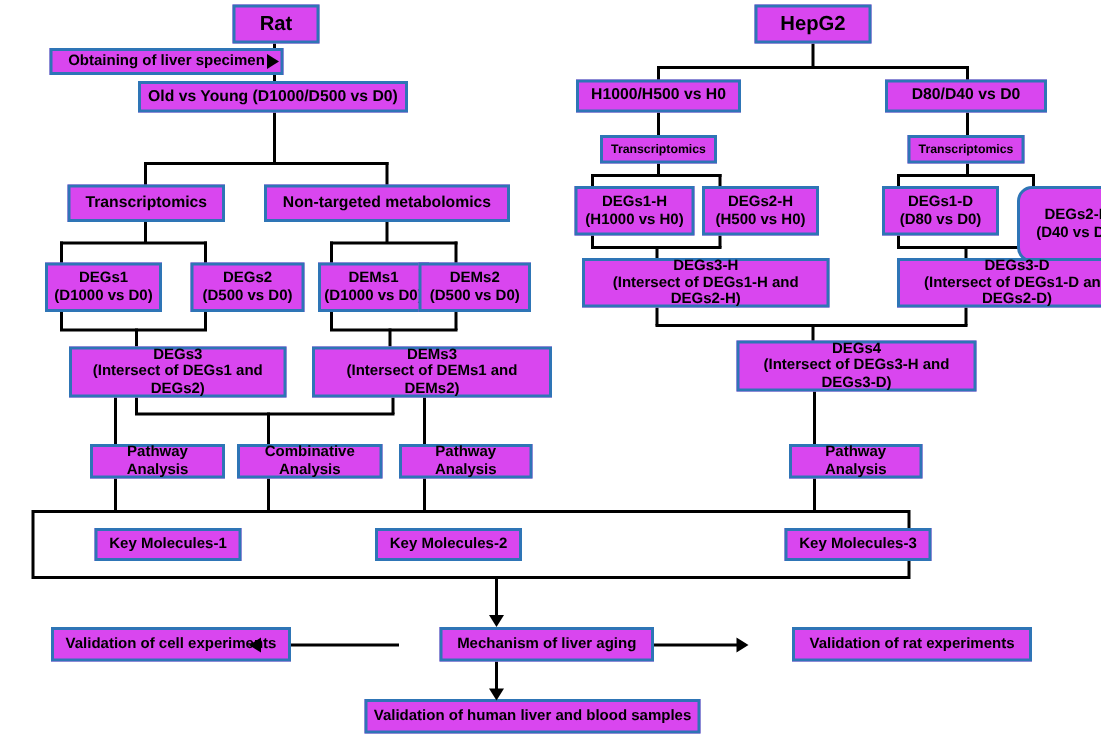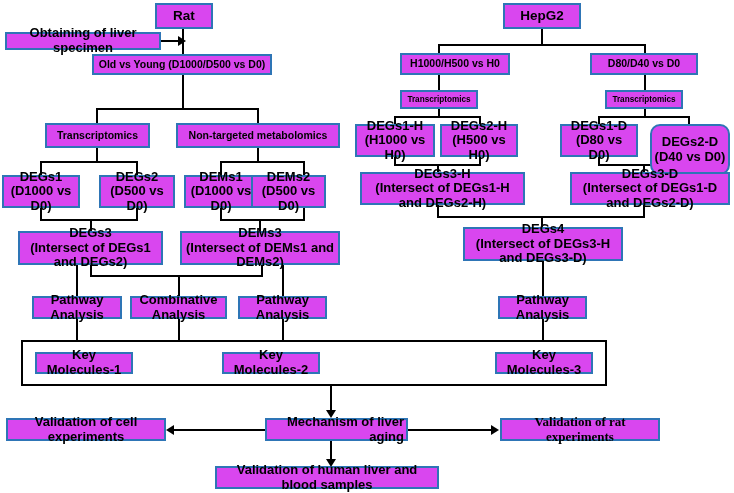--- a/index.html
+++ b/index.html
@@ -21,21 +21,21 @@
     text-align:center;
     font-weight:bold;
     color:#000000;
     line-height:1.12;
     padding:1px 2px;
     white-space:pre-line;
     z-index:3;
   }
   .box.big{font-size:13.5px;}
   .box.med{font-size:10.5px;}
-  .box.sm{font-size:13px;}
+  .box.sm{font-size:10px;margin-left:28px;}
   .box.xs{font-size:8.2px;}
   .container-box{
     position:absolute;
     box-sizing:border-box;
     border:2px solid #000000;
     background:#ffffff;
     z-index:2;
   }
   .ln{
     position:absolute;
@@ -140,21 +140,21 @@
   <div class="ln lnv" style="left:178px;top:319px;height:36px;"></div>
   <div class="ln lnv" style="left:282px;top:319px;height:36px;"></div>
 
   <div class="box big" style="left:503px;top:3px;width:78px;height:26px;">HepG2</div>
 
   <div class="ln lnv" style="left:541px;top:29px;height:16px;"></div>
   <div class="ln lnh" style="left:438px;top:44px;width:208px;"></div>
   <div class="ln lnv" style="left:438px;top:44px;height:10px;"></div>
   <div class="ln lnv" style="left:644px;top:44px;height:10px;"></div>
 
-  <div class="box med" style="left:384px;top:53px;width:110px;height:22px;margin-left:16px;">H1000/H500 vs H0</div>
+  <div class="box med" style="left:384px;top:53px;width:110px;height:22px;">H1000/H500 vs H0</div>
   <div class="box med" style="left:590px;top:53px;width:108px;height:22px;">D80/D40 vs D0</div>
 
   <div class="ln lnv" style="left:438px;top:75px;height:16px;"></div>
   <div class="ln lnv" style="left:644px;top:75px;height:16px;"></div>
 
   <div class="box xs" style="left:400px;top:90px;width:78px;height:19px;">Transcriptomics</div>
   <div class="box xs" style="left:605px;top:90px;width:78px;height:19px;">Transcriptomics</div>
 
   <div class="ln lnv" style="left:438px;top:109px;height:8px;"></div>
   <div class="ln lnh" style="left:394px;top:116px;width:87px;"></div>
@@ -209,21 +209,21 @@
   <div class="box sm" style="left:35px;top:352px;width:98px;height:22px;">Key Molecules-1</div>
   <div class="box sm" style="left:222px;top:352px;width:98px;height:22px;">Key Molecules-2</div>
   <div class="box sm" style="left:495px;top:352px;width:98px;height:22px;">Key Molecules-3</div>
 
   <div class="ln lnv" style="left:330px;top:386px;height:27px;"></div>
   <div class="arrow arrow-d" style="left:326px;top:410px;"></div>
 
   <div class="box sm" style="left:265px;top:418px;width:143px;height:23px;text-align:right;">Mechanism of liver aging</div>
 
   <div class="box sm" style="left:6px;top:418px;width:160px;height:23px;">Validation of cell experiments</div>
-  <div class="box sm" style="left:500px;top:418px;width:160px;height:23px;font-family:Liberation Serif, serif;">Validation of rat experiments</div>
+  <div class="box sm" style="left:500px;top:418px;width:160px;height:23px;">Validation of rat experiments</div>
 
   <div class="ln lnh" style="left:174px;top:429px;width:92px;"></div>
   <div class="arrow arrow-l" style="left:166px;top:425px;"></div>
 
   <div class="ln lnh" style="left:408px;top:429px;width:84px;"></div>
   <div class="arrow arrow-r" style="left:491px;top:425px;"></div>
 
   <div class="ln lnv" style="left:330px;top:441px;height:21px;"></div>
   <div class="arrow arrow-d" style="left:326px;top:459px;"></div>
 

